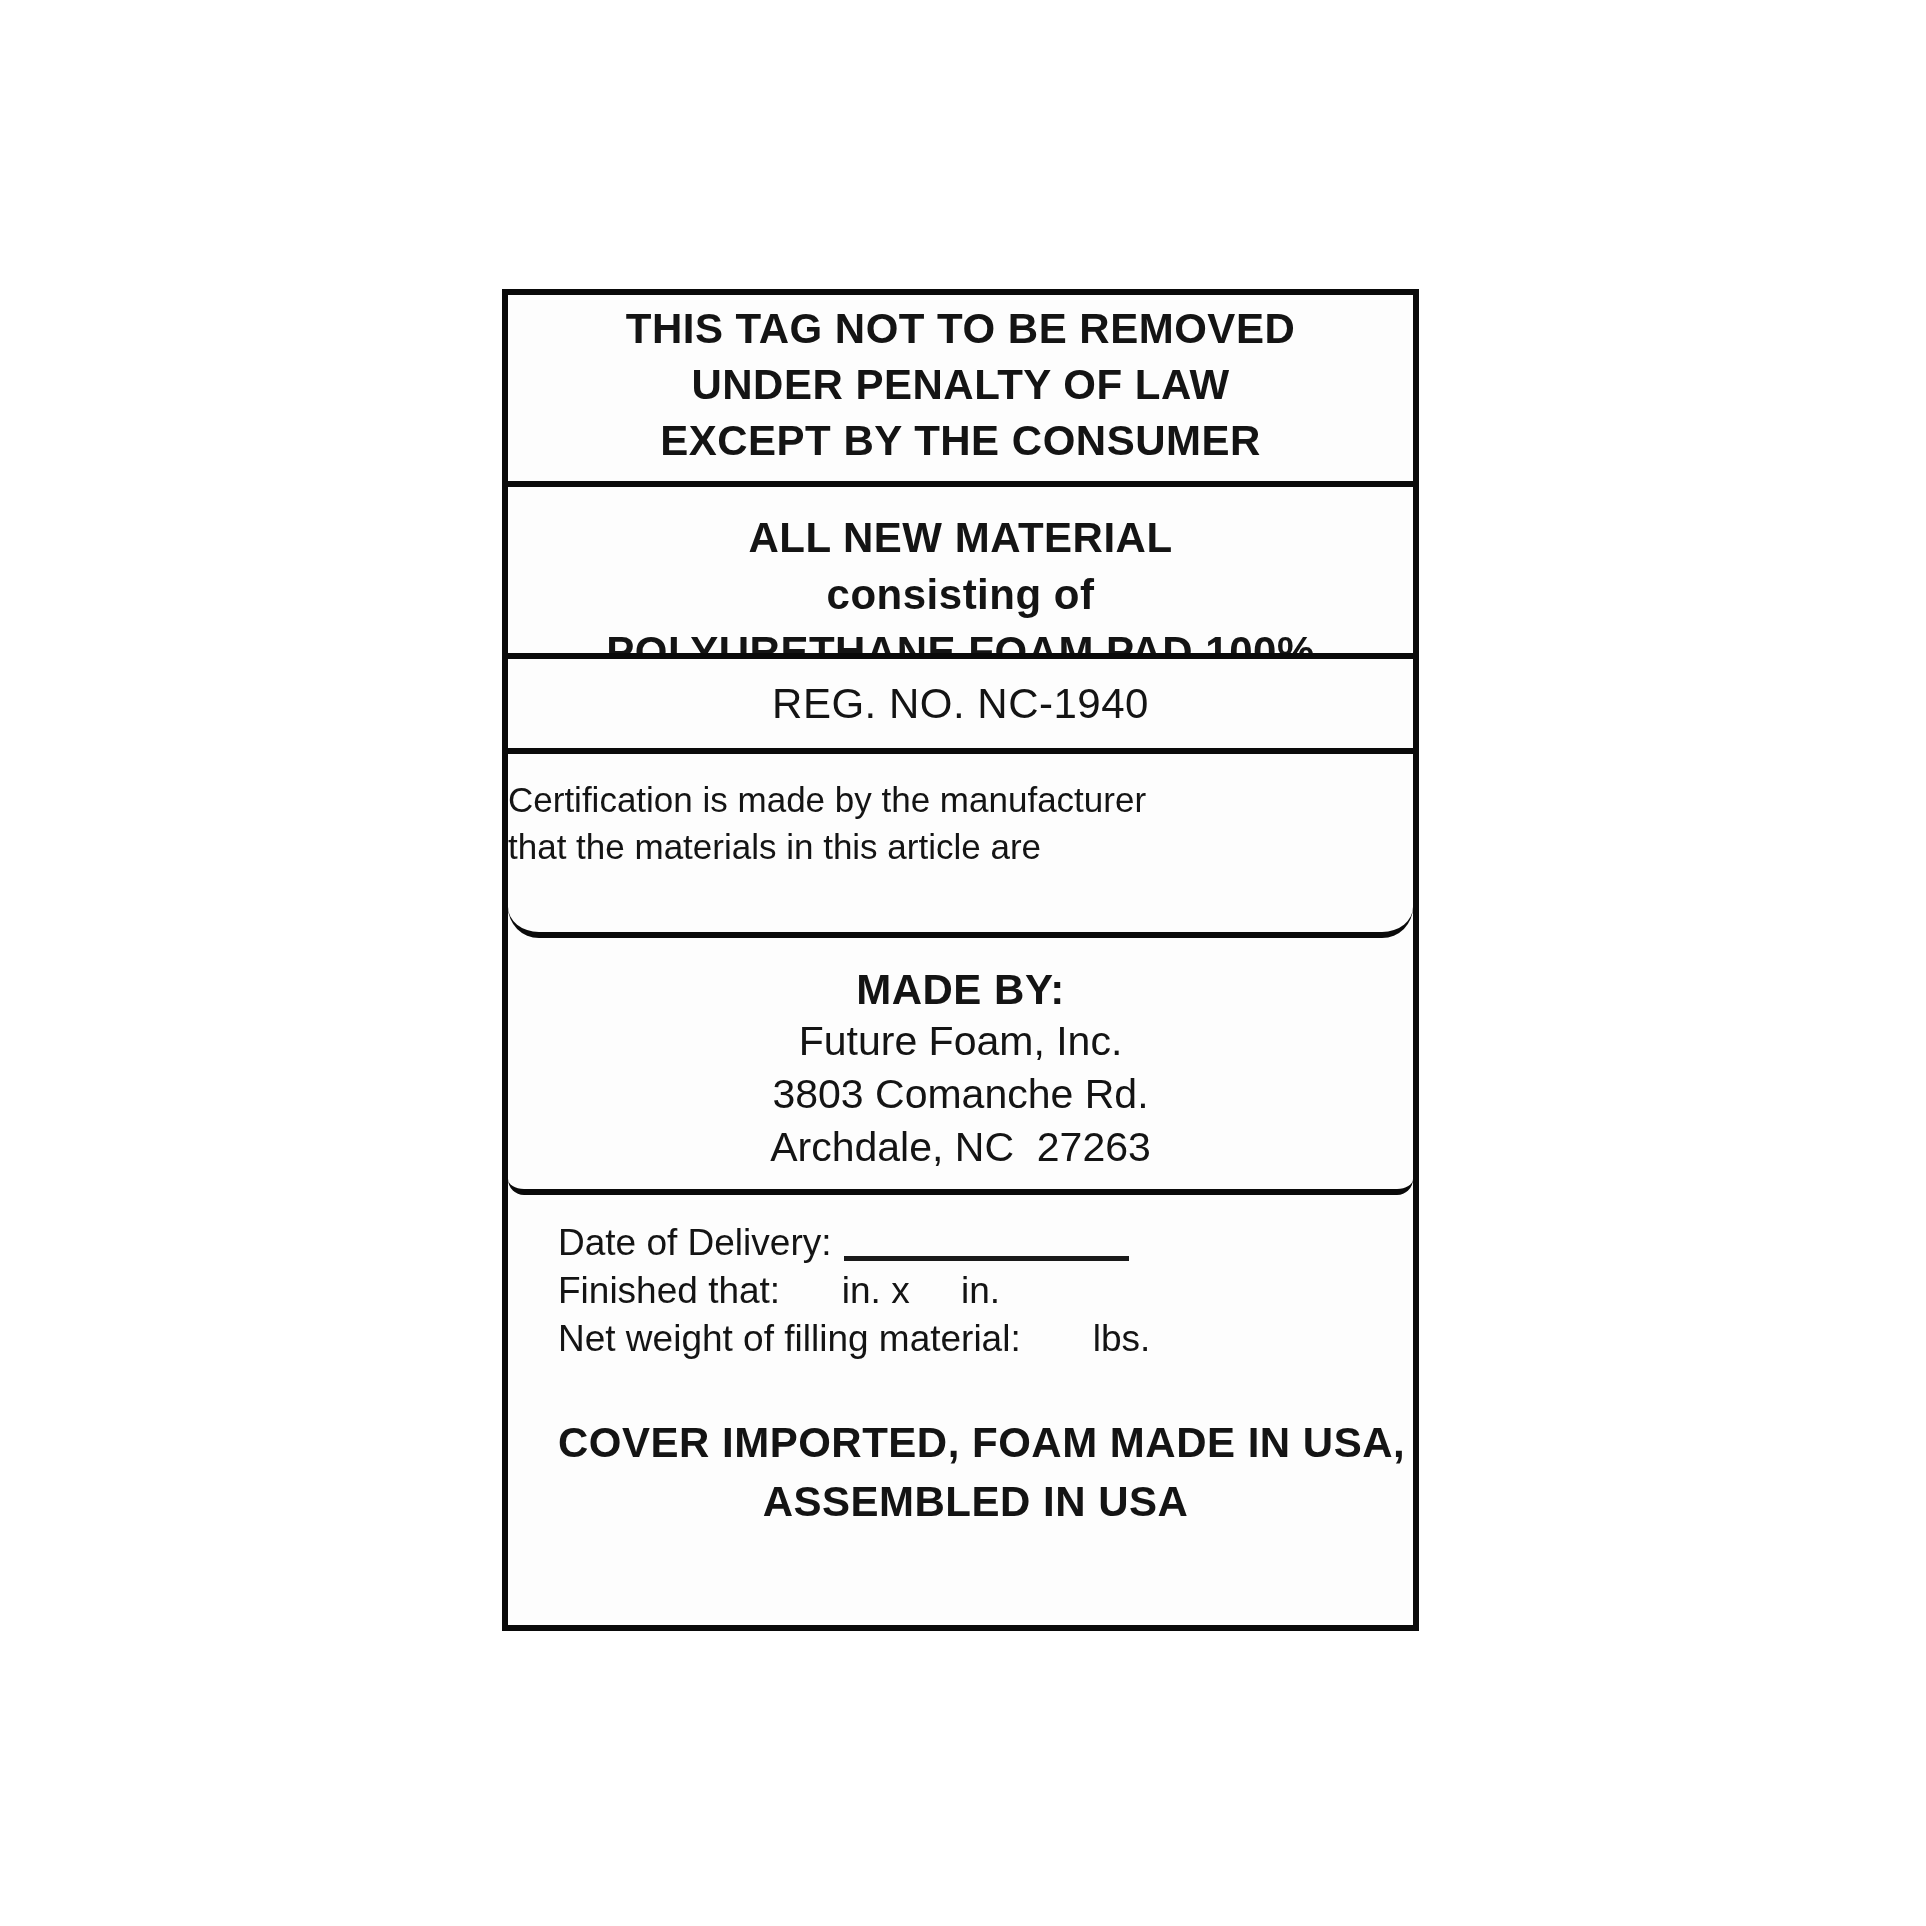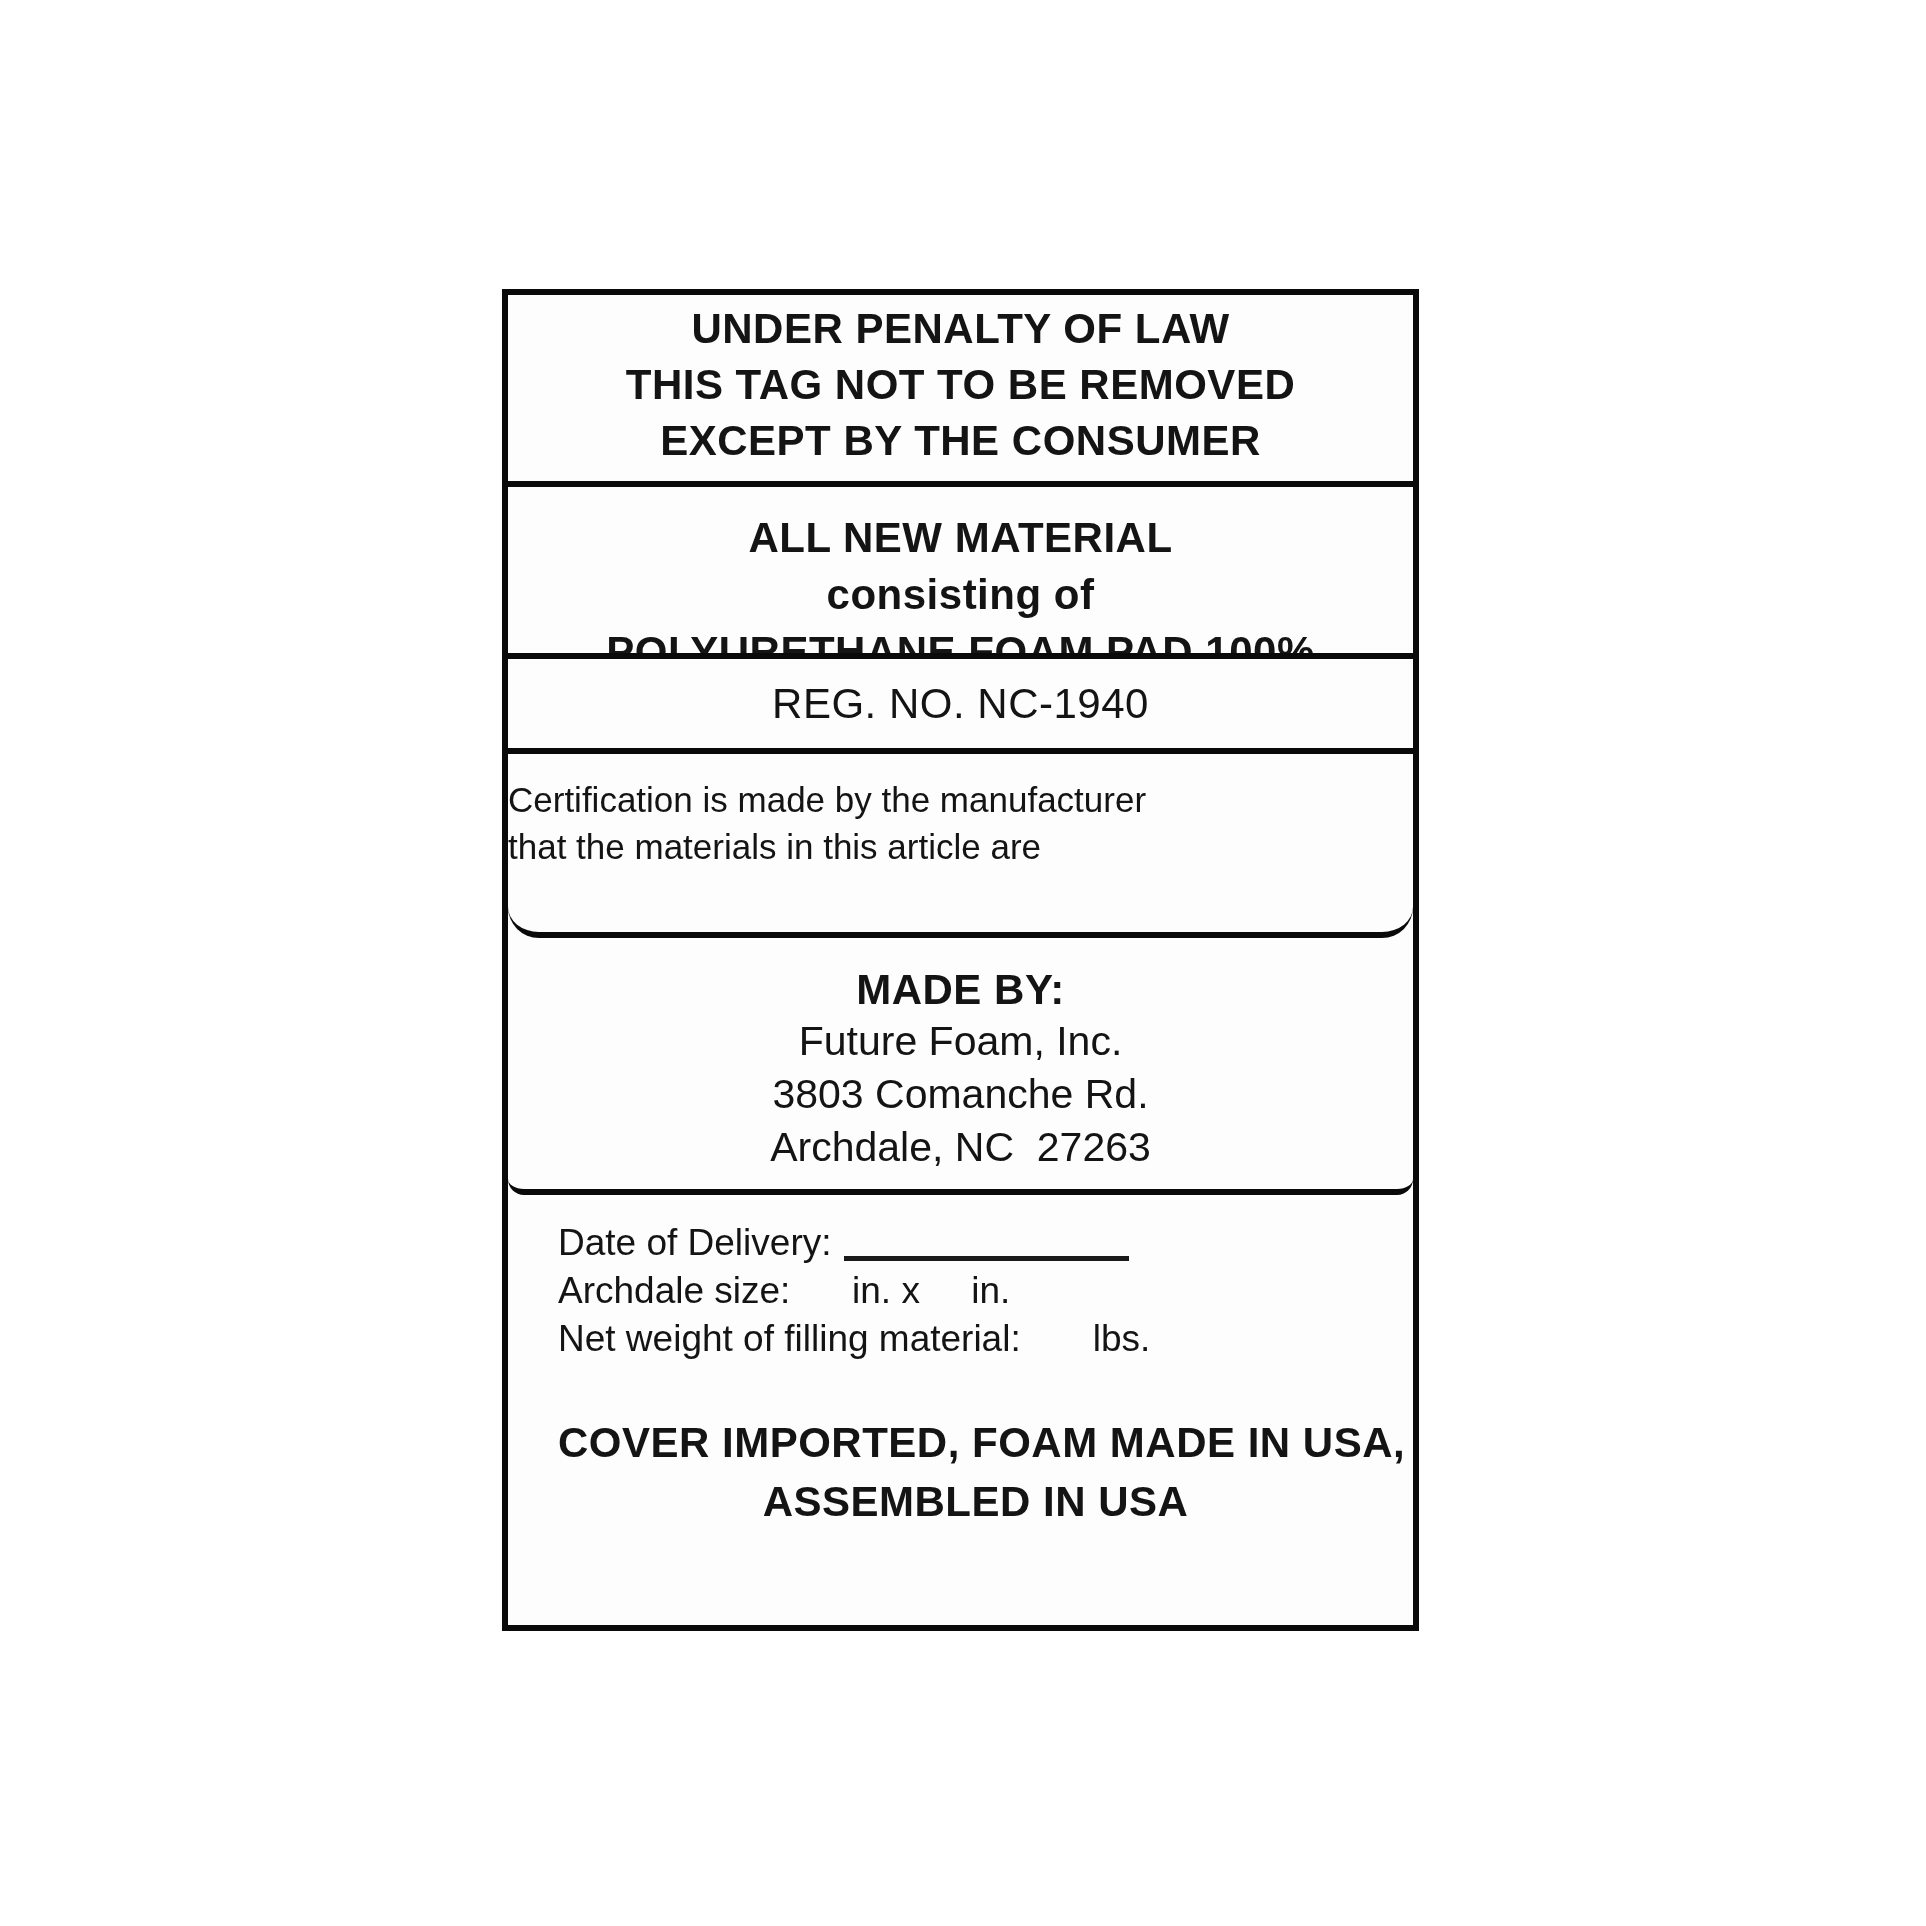--- a/index.html
+++ b/index.html
@@ -102,22 +102,22 @@
     white-space: pre;
   }
 </style>
 </head>
 <body>
 
 <div class="page">
   <div class="label-box">
 
     <div class="sec sec-penalty">
+      <div class="big-bold">THIS TAG NOT TO BE REMOVED</div>
       <div class="big-bold">UNDER PENALTY OF LAW</div>
-      <div class="big-bold">THIS TAG NOT TO BE REMOVED</div>
       <div class="big-bold">EXCEPT BY THE CONSUMER</div>
     </div>
 
     <div class="sec sec-material">
       <div class="big-bold">ALL NEW MATERIAL</div>
       <div class="big-bold">consisting of</div>
       <div class="big-bold">POLYURETHANE FOAM PAD 100%</div>
     </div>
 
     <div class="sec sec-registration">
@@ -131,21 +131,21 @@
 
     <div class="sec sec-madeby">
       <div class="madeby-heading">MADE BY:</div>
       <div class="addr-line">Future Foam, Inc.</div>
       <div class="addr-line">3803 Comanche Rd.</div>
       <div class="addr-line">Archdale, NC  27263</div>
     </div>
 
     <div class="sec sec-details">
       <div class="detail-line"><span>Date of Delivery:</span><span class="blank-line"></span></div>
-      <div class="detail-line">Archdale size:      in. x     in.</div>
+      <div class="detail-line">Finished that:      in. x     in.</div>
       <div class="detail-line">Net weight of filling material:       lbs.</div>
 
       <div class="origin-block">
         <div class="origin-line">COVER IMPORTED, FOAM MADE IN USA,</div>
         <div class="origin-line">ASSEMBLED IN USA</div>
       </div>
     </div>
 
   </div>
 </div>

